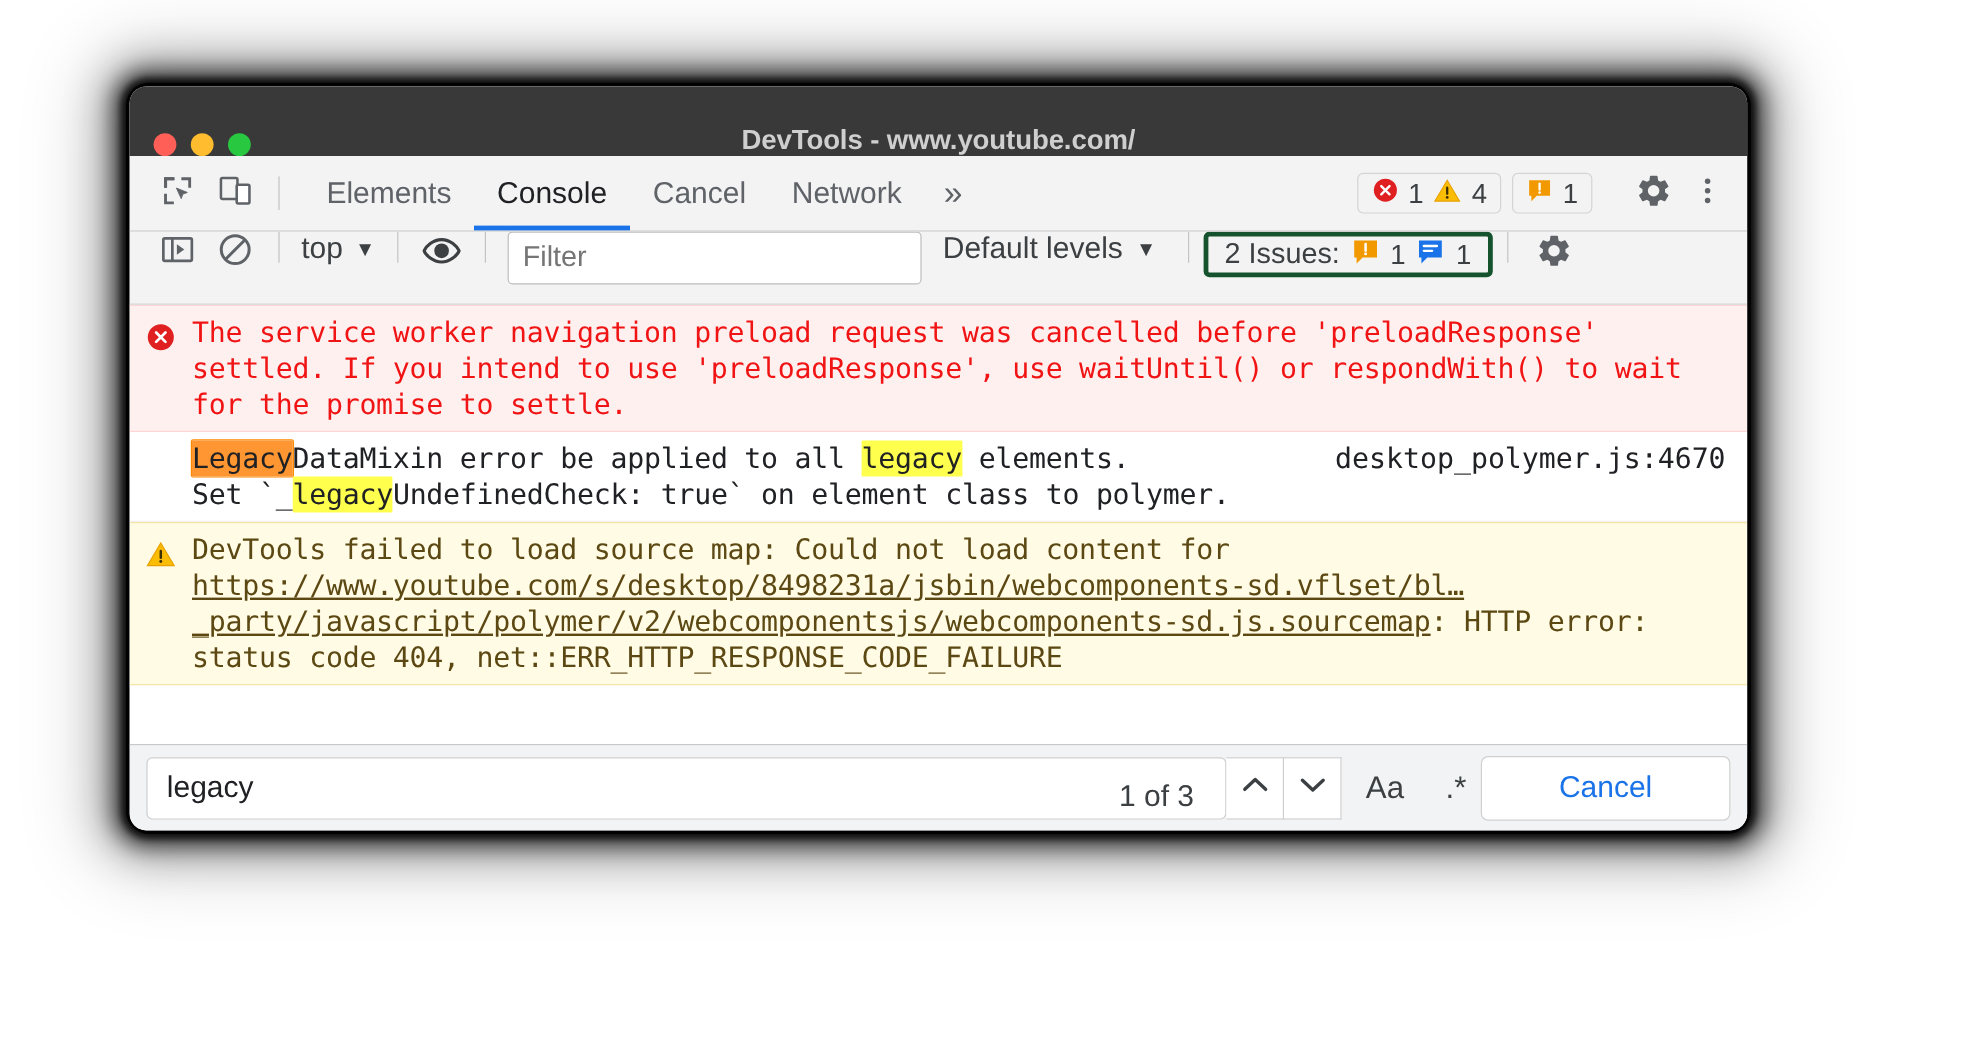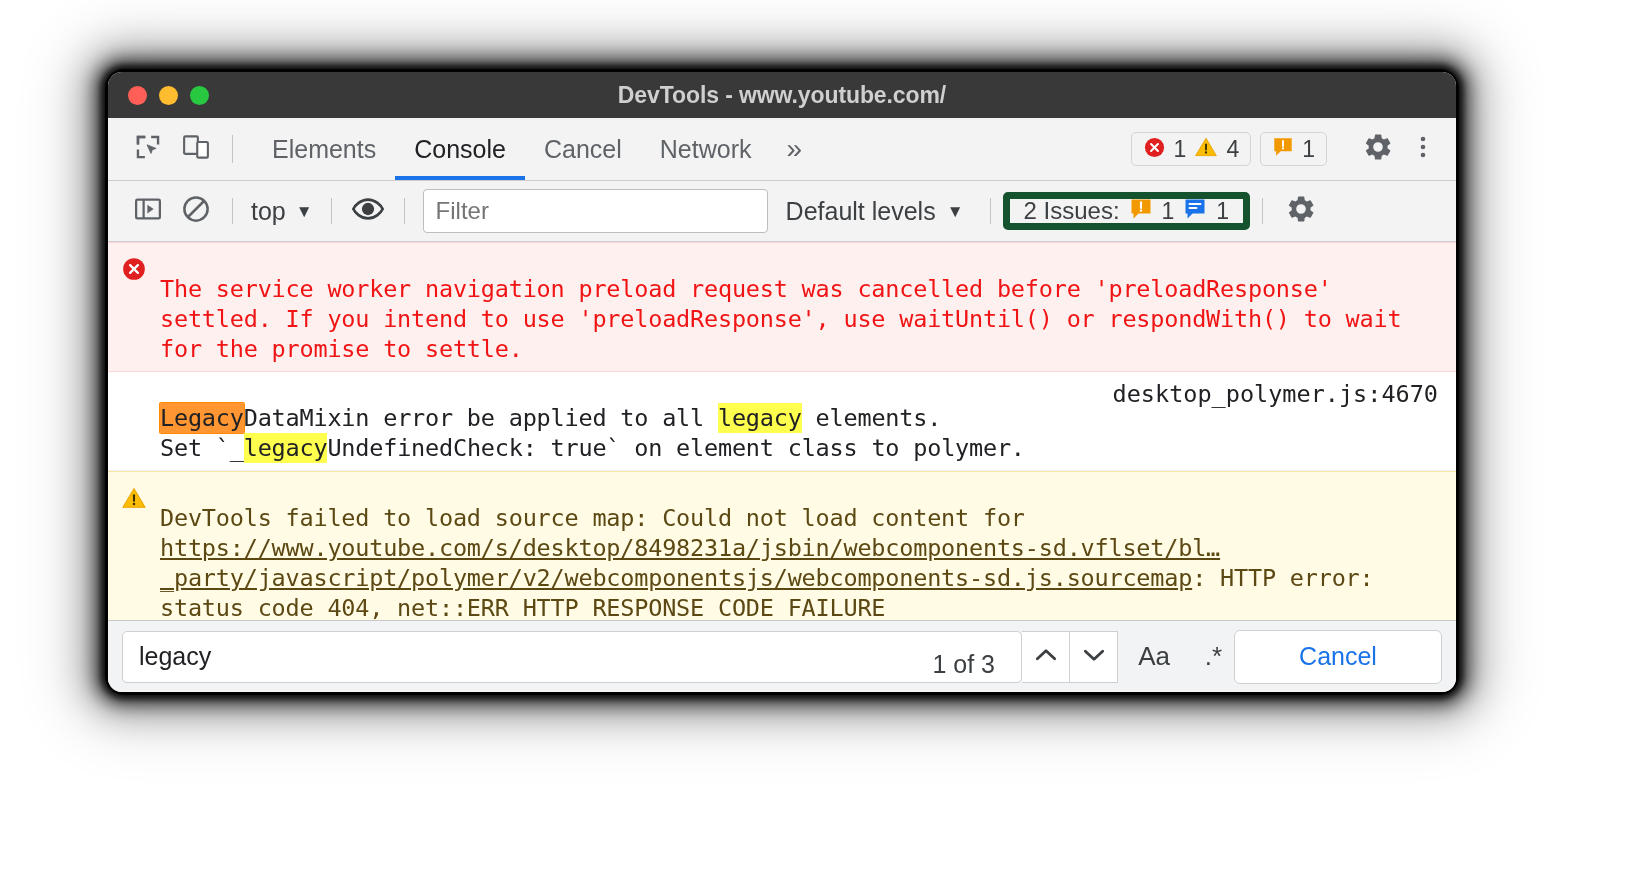--- a/index.html
+++ b/index.html
@@ -44,24 +44,24 @@
     height: 620px;
     border-radius: 14px;
     overflow: hidden;
     background: #ffffff;
     display: flex;
     flex-direction: column;
   }
 
   
   .titlebar {
-    height: 46px;
+    height: 58px;
     background: #393939;
     display: flex;
-    align-items: center;
+    align-items: flex-end;
     position: relative;
     flex: 0 0 auto;
   }
   .traffic {
     display: flex;
     gap: 12px;
     margin-left: 20px;
     align-items: center;
   }
   .dot {
@@ -186,21 +186,21 @@
     width: 38px;
     cursor: default;
   }
 
   
   .consolebar {
     height: 60px;
     background: #f3f3f3;
     border-bottom: 1px solid #cdcdcd;
     display: flex;
-    align-items: center;
+    align-items: flex-start;
     flex: 0 0 auto;
     padding-left: 16px;
   }
   .cb-icon {
     width: 48px;
     display: flex;
     align-items: center;
     justify-content: center;
     cursor: default;
   }
@@ -250,21 +250,21 @@
     color: #3c4043;
     padding: 0 14px;
     cursor: default;
     white-space: nowrap;
   }
 
   .issues-box {
     display: flex;
     align-items: center;
     gap: 9px;
-    border: 7px solid #14532d;
+    border: 4px solid #14532d;
     border-radius: 5px;
     padding: 4px 14px;
     height: 38px;
     box-sizing: border-box;
     cursor: default;
     white-space: nowrap;
   }
   .issues-label {
     font-size: 24px;
     color: #3c4043;
@@ -307,21 +307,20 @@
     padding-top: 6px;
   }
   .msg-text {
     flex: 1 1 auto;
     font-size: 23.5px;
     line-height: 30px;
     white-space: pre-wrap;
     word-break: break-word;
     padding-right: 10px;
     letter-spacing: -0.2px;
-    margin-top: 24px;
   }
   .msg-error .msg-text { color: #f01414; }
   .msg-warn  .msg-text { color: #5c4813; }
   .msg-plain .msg-text { color: #202124; }
 
   .link-src {
     color: #202124;
     font-size: 23.5px;
     white-space: nowrap;
     padding-right: 18px;

